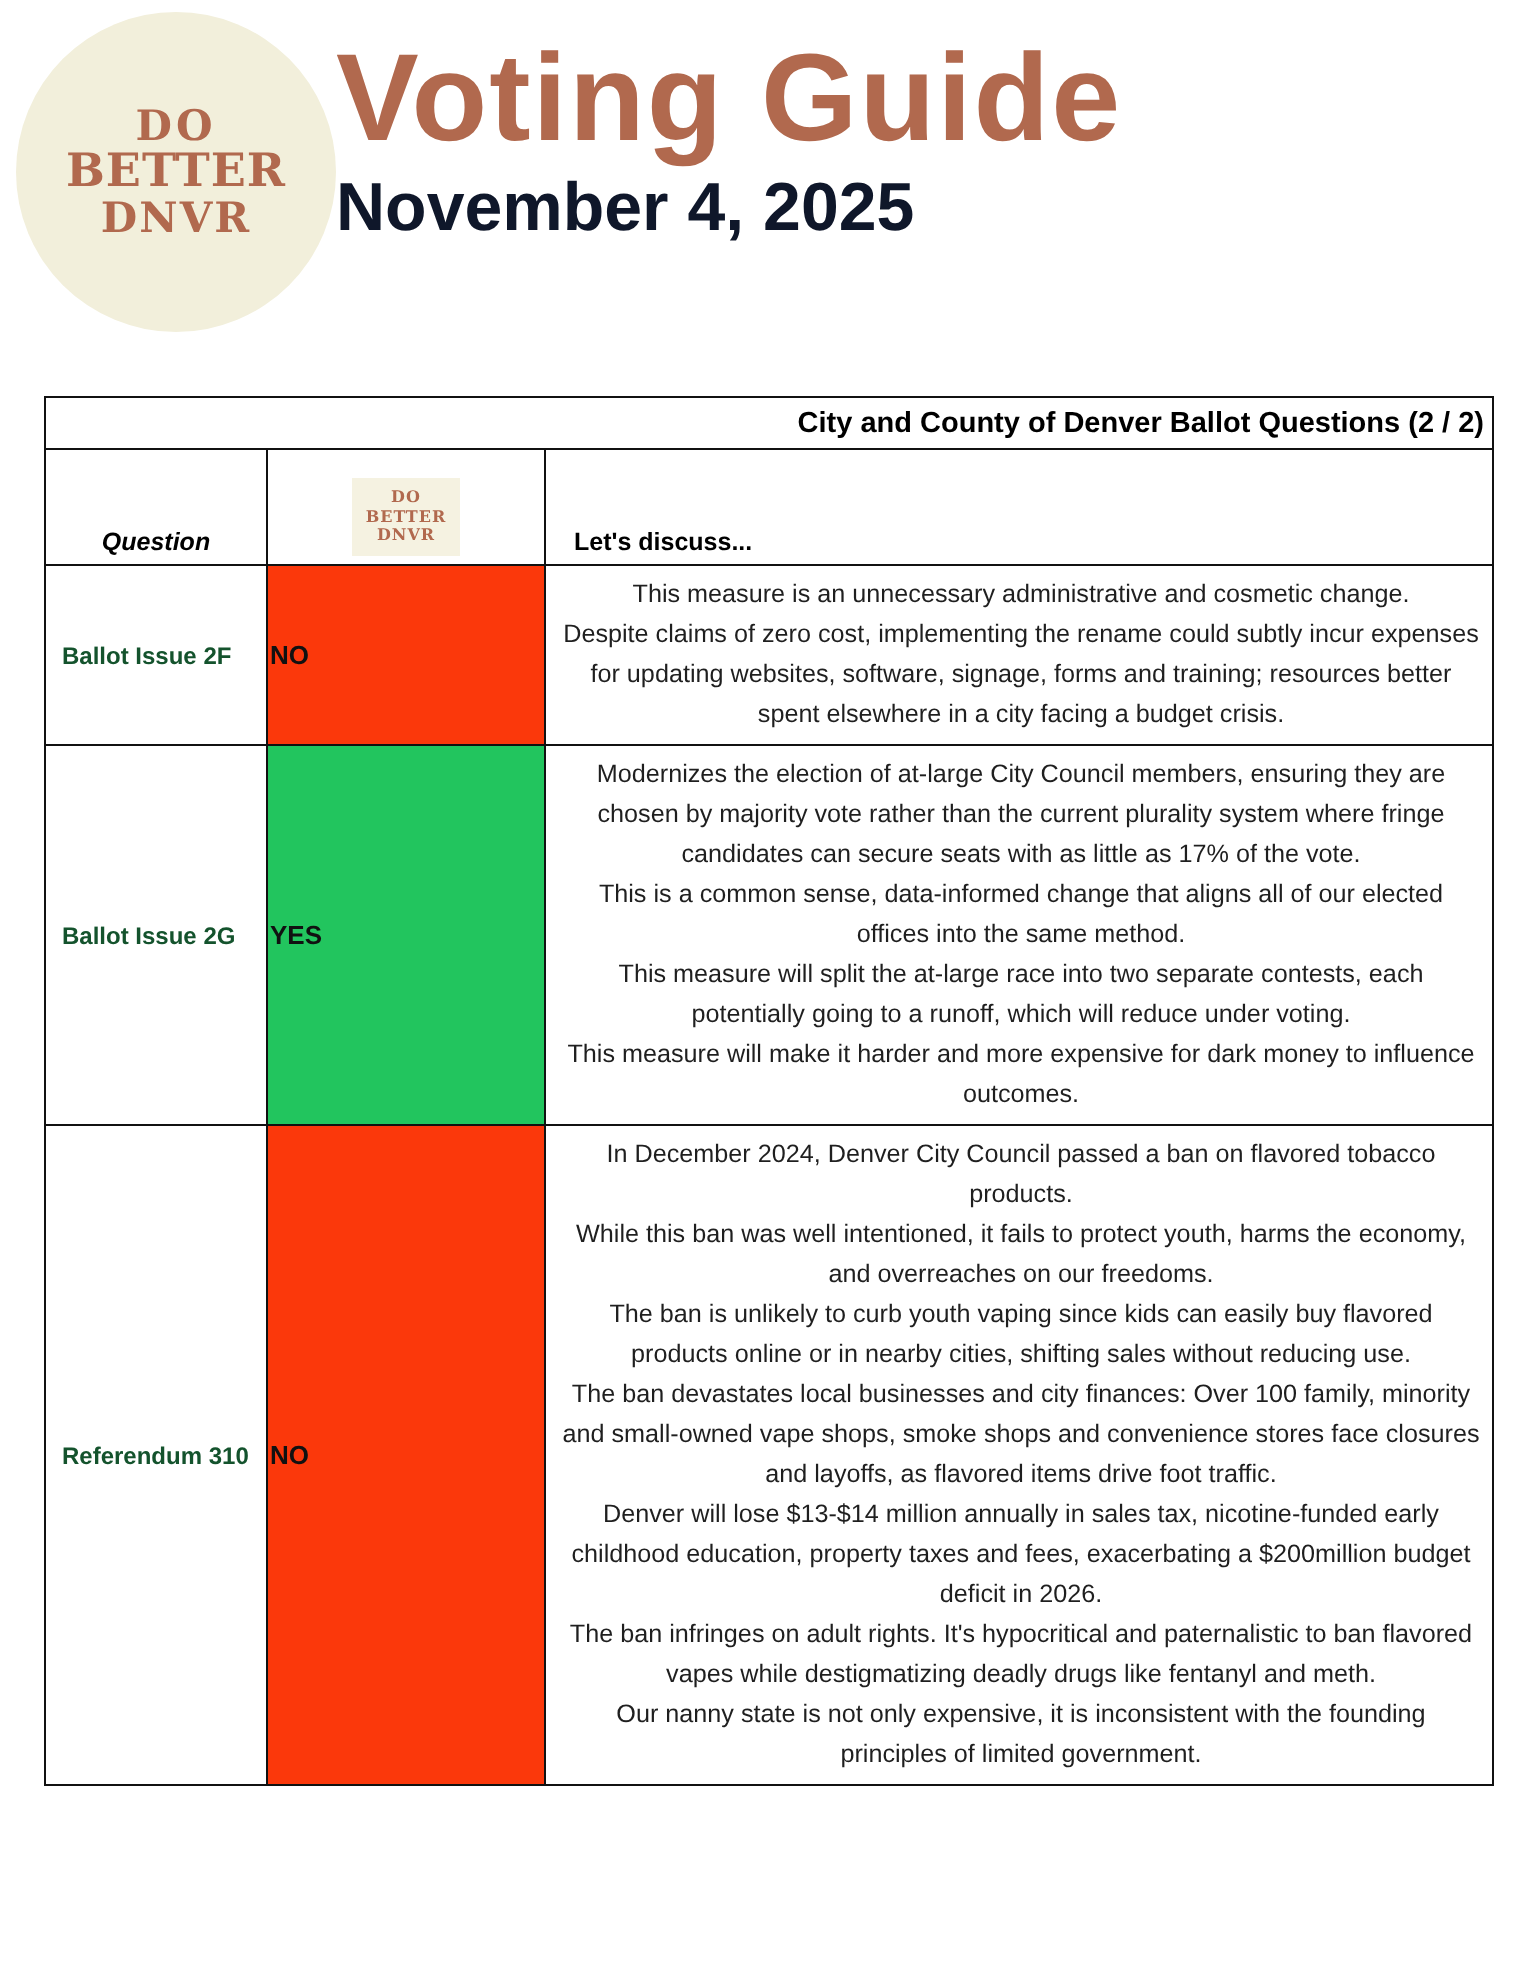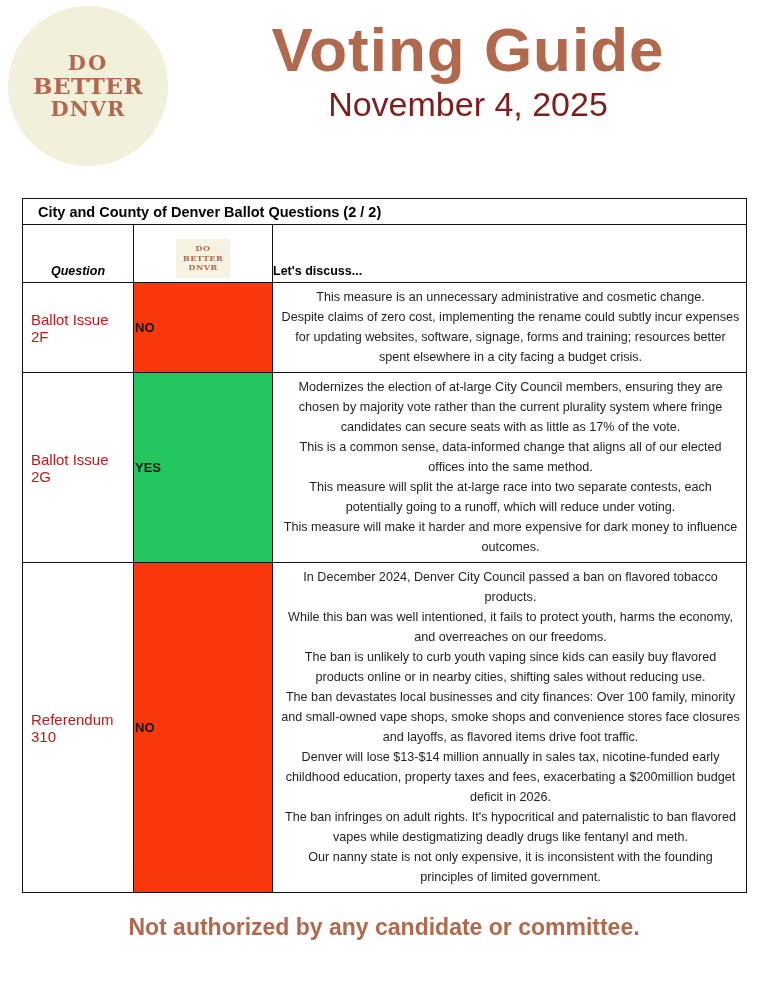--- a/index.html
+++ b/index.html
@@ -28,81 +28,81 @@
     font-weight: bold;
     line-height: 1.05;
   }
   .logo-l1 { font-size: 21px; letter-spacing: 2px; }
   .logo-l2 { font-size: 23px; letter-spacing: 0.5px; }
   .logo-l3 { font-size: 21px; letter-spacing: 1px; }
 
   .title-block {
     position: absolute;
     left: 168px; right: 0; top: 16px;
-    text-align: center;
+    text-align: left;
   }
   .main-title {
     margin: 0;
     font-size: 62px;
     font-weight: bold;
     color: #b1694e;
     letter-spacing: 1px;
     line-height: 1.1;
   }
   .main-date {
     margin: 0;
     font-size: 34px;
-    font-weight: normal;
-    color: #7f1d1d;
+    font-weight: bold;
+    color: #0f172a;
     line-height: 1.2;
   }
 
   
   .ballot-table {
     position: absolute;
     left: 22px; top: 198px;
     width: 724px;
     border-collapse: collapse;
     table-layout: fixed;
   }
   .ballot-table td {
     border: 1px solid #111111;
   }
   .title-cell {
-    text-align: left;
+    text-align: right;
     font-weight: bold;
     font-size: 14.5px;
     height: 26px;
-    padding: 2px 15px;
+    padding: 2px 4px;
     color: #000;
   }
   .colhead-row td { height: 58px; vertical-align: bottom; padding-bottom: 4px; }
   .q-head { text-align: center; font-weight: bold; font-size: 12.5px; color: #000; font-style: italic; }
   .v-head { text-align: center; vertical-align: middle; }
-  .d-head { font-weight: bold; font-size: 12.5px; padding-left: 0; color: #000; }
+  .d-head { font-weight: bold; font-size: 12.5px; padding-left: 14px; color: #000; }
 
   .mini-logo {
     display: inline-block;
     background: #f5f2e1;
     padding: 5px 7px;
     color: #b1694e;
     font-family: "DejaVu Serif", serif;
     font-weight: bold;
     line-height: 1.2;
     font-size: 8px;
     text-align: center;
     letter-spacing: 0.5px;
   }
 
   .q-cell {
-    font-weight: normal;
-    font-size: 15px;
+    font-weight: bold;
+    font-size: 12px;
     padding: 4px 4px 4px 8px;
     vertical-align: middle;
-    color: #b91c1c;
+    color: #14532d;
   }
   .v-cell {
     text-align: left;
     vertical-align: middle;
     font-weight: bold;
     font-size: 13px;
     color: #111;
   }
   .d-cell {
     font-size: 12.6px;
@@ -192,16 +192,15 @@
 The ban is unlikely to curb youth vaping since kids can easily buy flavored products online or in nearby cities, shifting sales without reducing use.
 The ban devastates local businesses and city finances: Over 100 family, minority and small-owned vape shops, smoke shops and convenience stores face closures and layoffs, as flavored items drive foot traffic.
 Denver will lose $13-$14 million annually in sales tax, nicotine-funded early childhood education, property taxes and fees, exacerbating a $200million budget deficit in 2026.
 The ban infringes on adult rights. It's hypocritical and paternalistic to ban flavored vapes while destigmatizing deadly drugs like fentanyl and meth.
 Our nanny state is not only expensive, it is inconsistent with the founding principles of limited government.</td>
       </tr>
     </tbody>
   </table>
 
   <div class="footer">
-    <p class="footer-line2">Not authorized by any candidate or committee.</p>
   </div>
 
 </div>
 
 </body></html>

